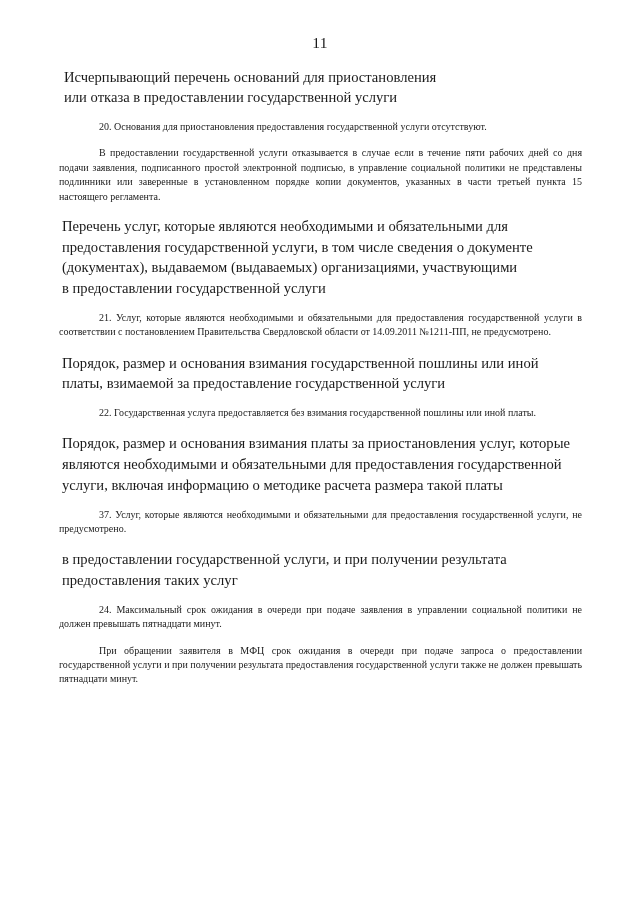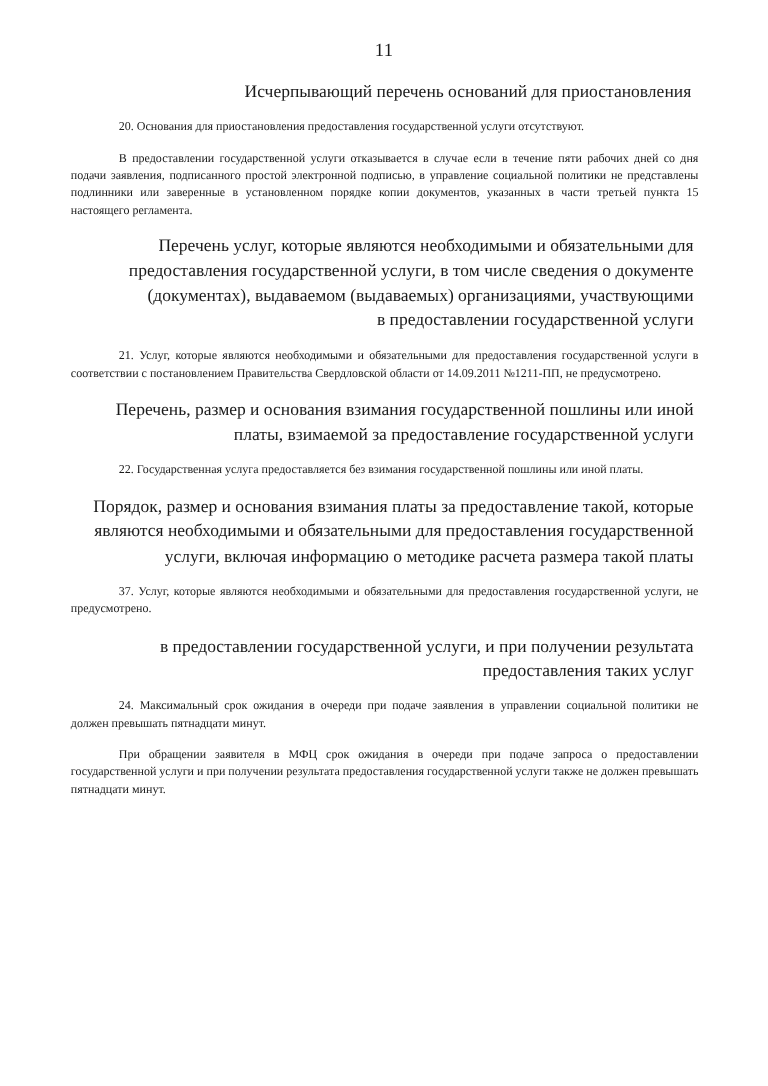--- a/index.html
+++ b/index.html
@@ -24,21 +24,21 @@
     overflow: hidden;
   }
   .page-number {
     text-align: center;
     font-size: 15.5px;
     line-height: 1.2;
     margin: 0 0 14px 0;
     letter-spacing: 0.2px;
   }
   .heading {
-    text-align: right;
+    text-align: left;
     font-size: 14.6px;
     line-height: 1.42;
     margin: 0 0 13px 0;
     padding: 0 6px;
   }
   .heading.tight {
     padding: 0 4px;
   }
   p.body {
     font-size: 10px;
@@ -63,43 +63,44 @@
 </style>
 </head>
 <body>
 
 <div class="page">
 
   <div class="page-number">11</div>
 
   <div class="h-block">
     <div class="heading">Исчерпывающий перечень оснований для приостановления</div>
+    <div class="heading">или отказа в предоставлении государственной услуги</div>
   </div>
 
   <p class="body">20. Основания для приостановления предоставления государственной услуги отсутствуют.</p>
   <p class="body">В предоставлении государственной услуги отказывается в случае если в течение пяти рабочих дней со дня подачи заявления, подписанного простой электронной подписью, в управление социальной политики не представлены подлинники или заверенные в установленном порядке копии документов, указанных в части третьей пункта 15 настоящего регламента.</p>
 
   <div class="h-block">
     <div class="heading tight">Перечень услуг, которые являются необходимыми и обязательными для</div>
     <div class="heading tight">предоставления государственной услуги, в том числе сведения о документе</div>
     <div class="heading tight">(документах), выдаваемом (выдаваемых) организациями, участвующими</div>
     <div class="heading tight">в предоставлении государственной услуги</div>
   </div>
 
   <p class="body spaced">21. Услуг, которые являются необходимыми и обязательными для предоставления государственной услуги в соответствии с постановлением Правительства Свердловской области от 14.09.2011 №1211-ПП, не предусмотрено.</p>
 
   <div class="h-block">
-    <div class="heading tight">Перечень, размер и основания взимания государственной пошлины или иной</div>
+    <div class="heading tight">Порядок, размер и основания взимания государственной пошлины или иной</div>
     <div class="heading tight">платы, взимаемой за предоставление государственной услуги</div>
   </div>
 
   <p class="body spaced">22. Государственная услуга предоставляется без взимания государственной пошлины или иной платы.</p>
 
   <div class="h-block">
-    <div class="heading tight">Порядок, размер и основания взимания платы за предоставление такой, которые</div>
+    <div class="heading tight">Порядок, размер и основания взимания платы за приостановления услуг, которые</div>
     <div class="heading tight">являются необходимыми и обязательными для предоставления государственной</div>
     <div class="heading tight">услуги, включая информацию о методике расчета размера такой платы</div>
   </div>
 
   <p class="body spaced">37. Услуг, которые являются необходимыми и обязательными для предоставления государственной услуги, не предусмотрено.</p>
 
   <div class="h-block">
     <div class="heading tight">в предоставлении государственной услуги, и при получении результата</div>
     <div class="heading tight">предоставления таких услуг</div>
   </div>

